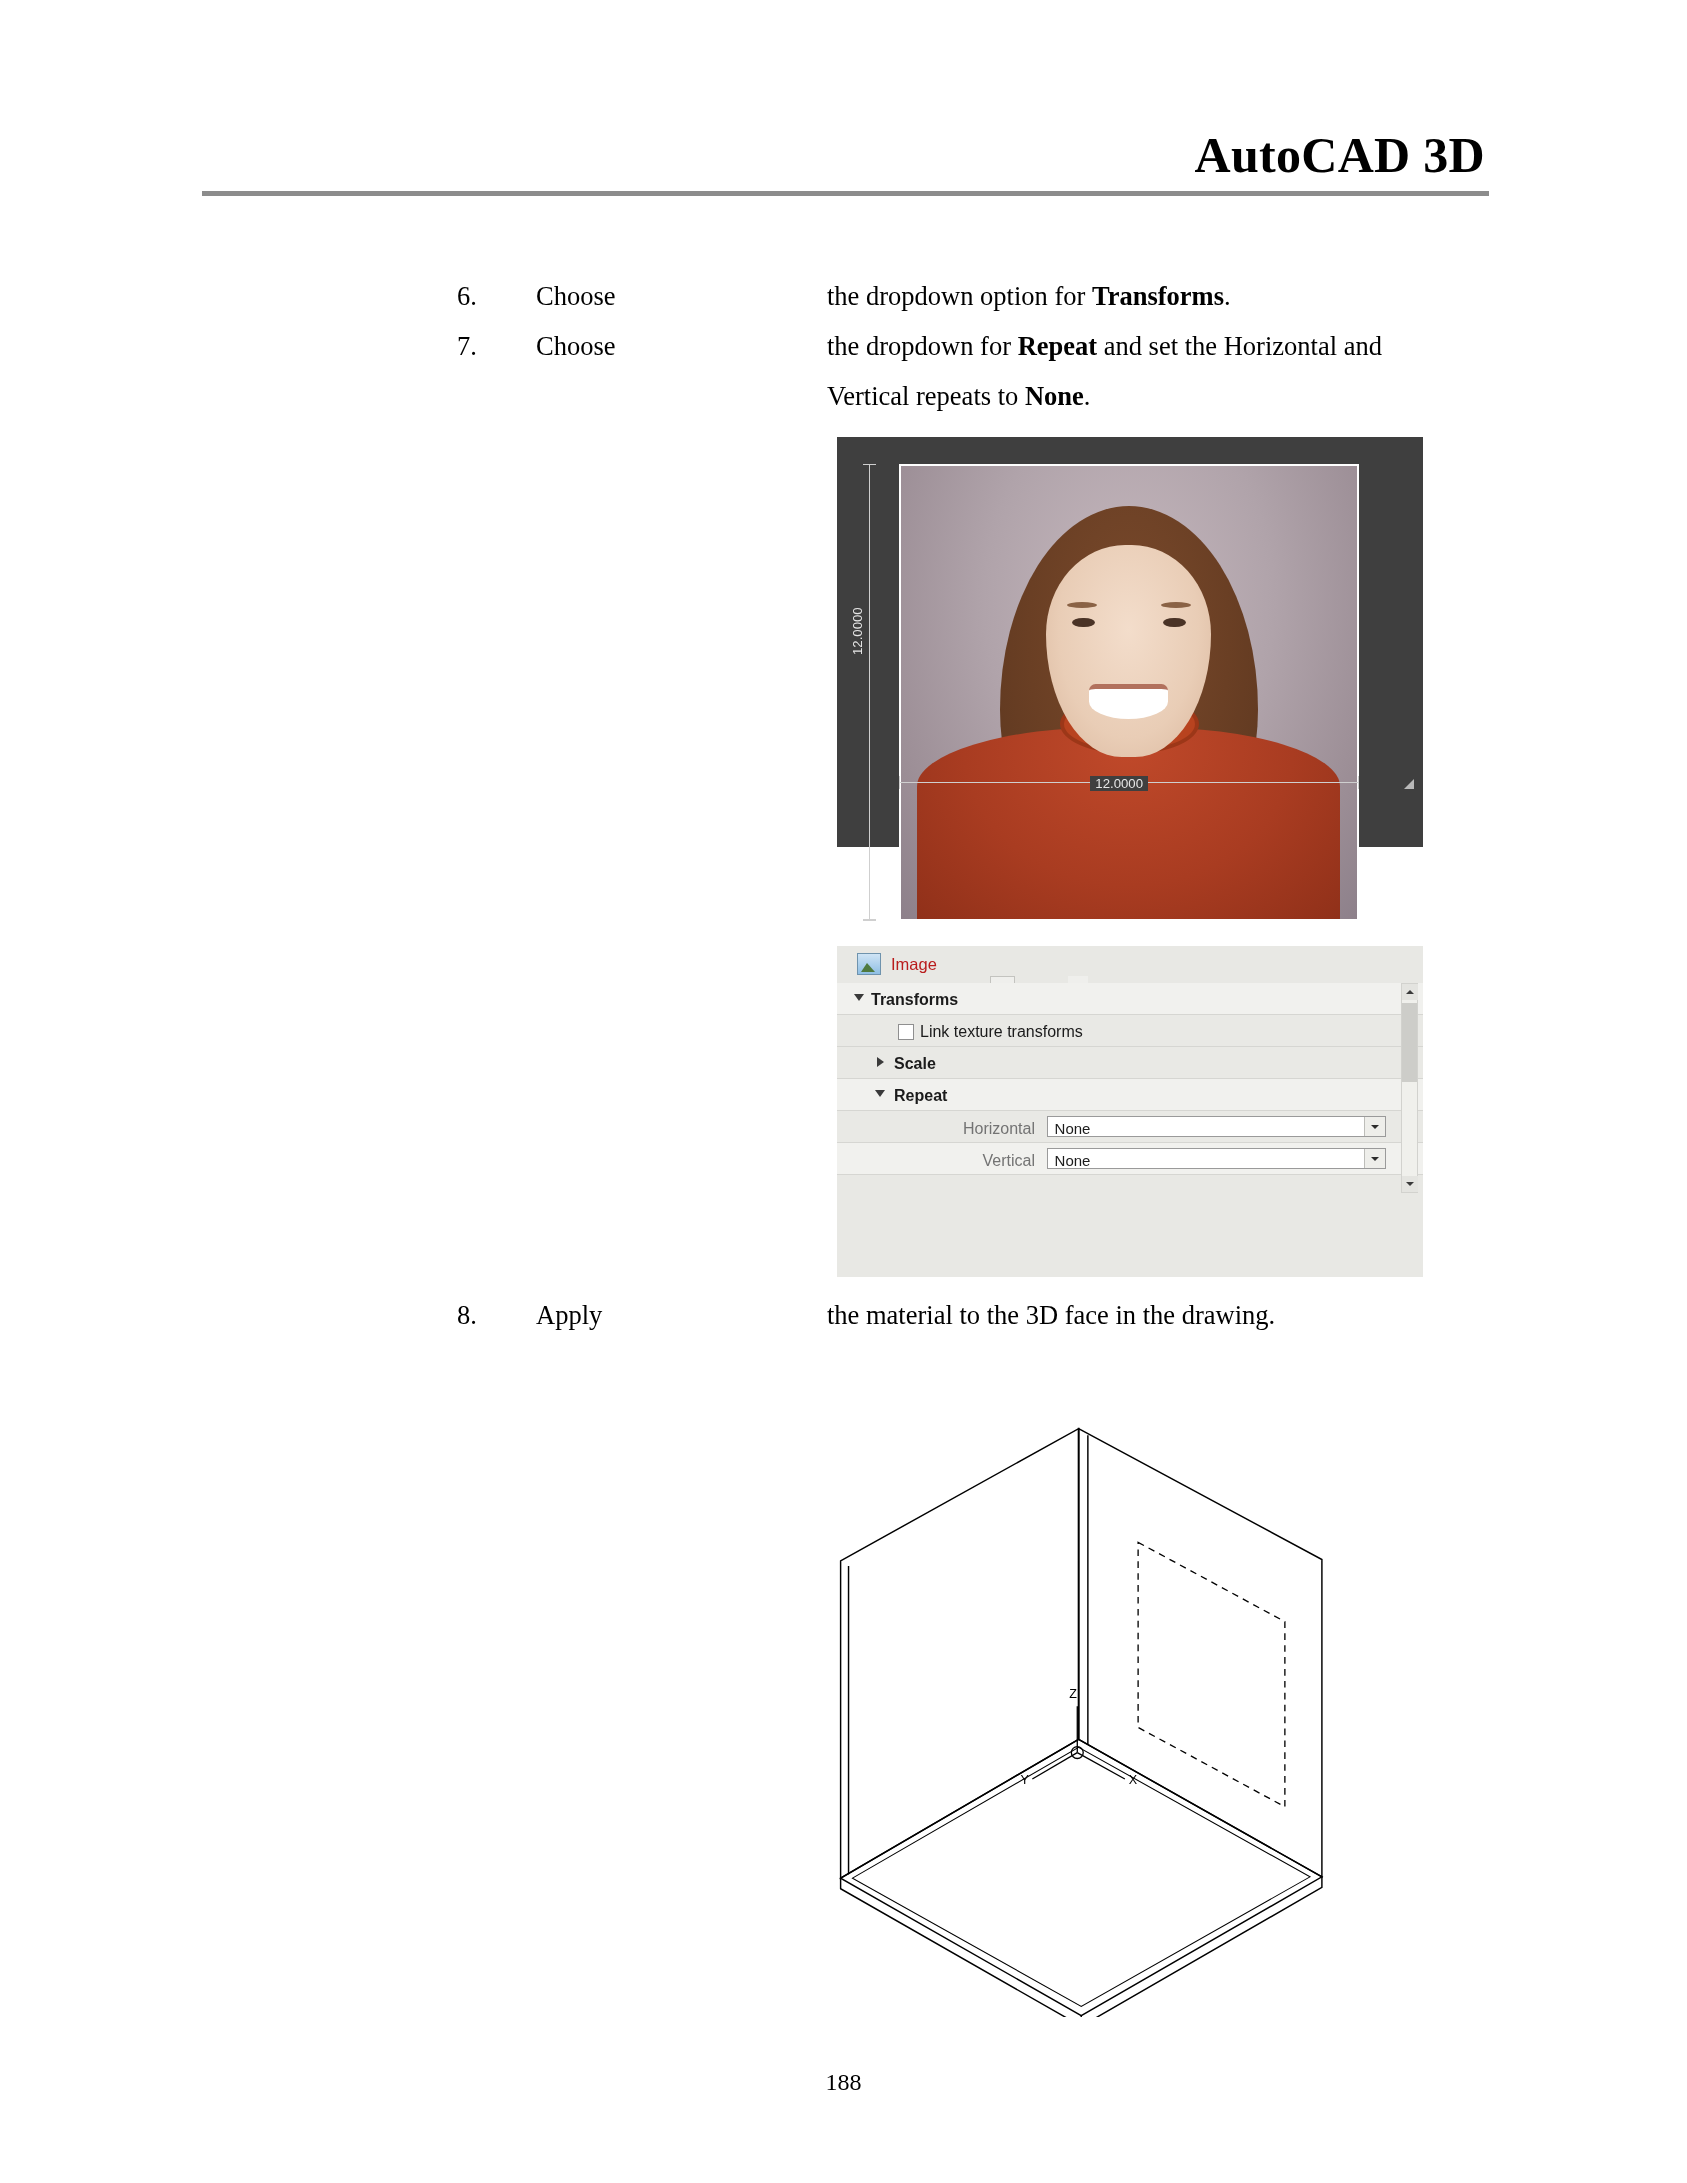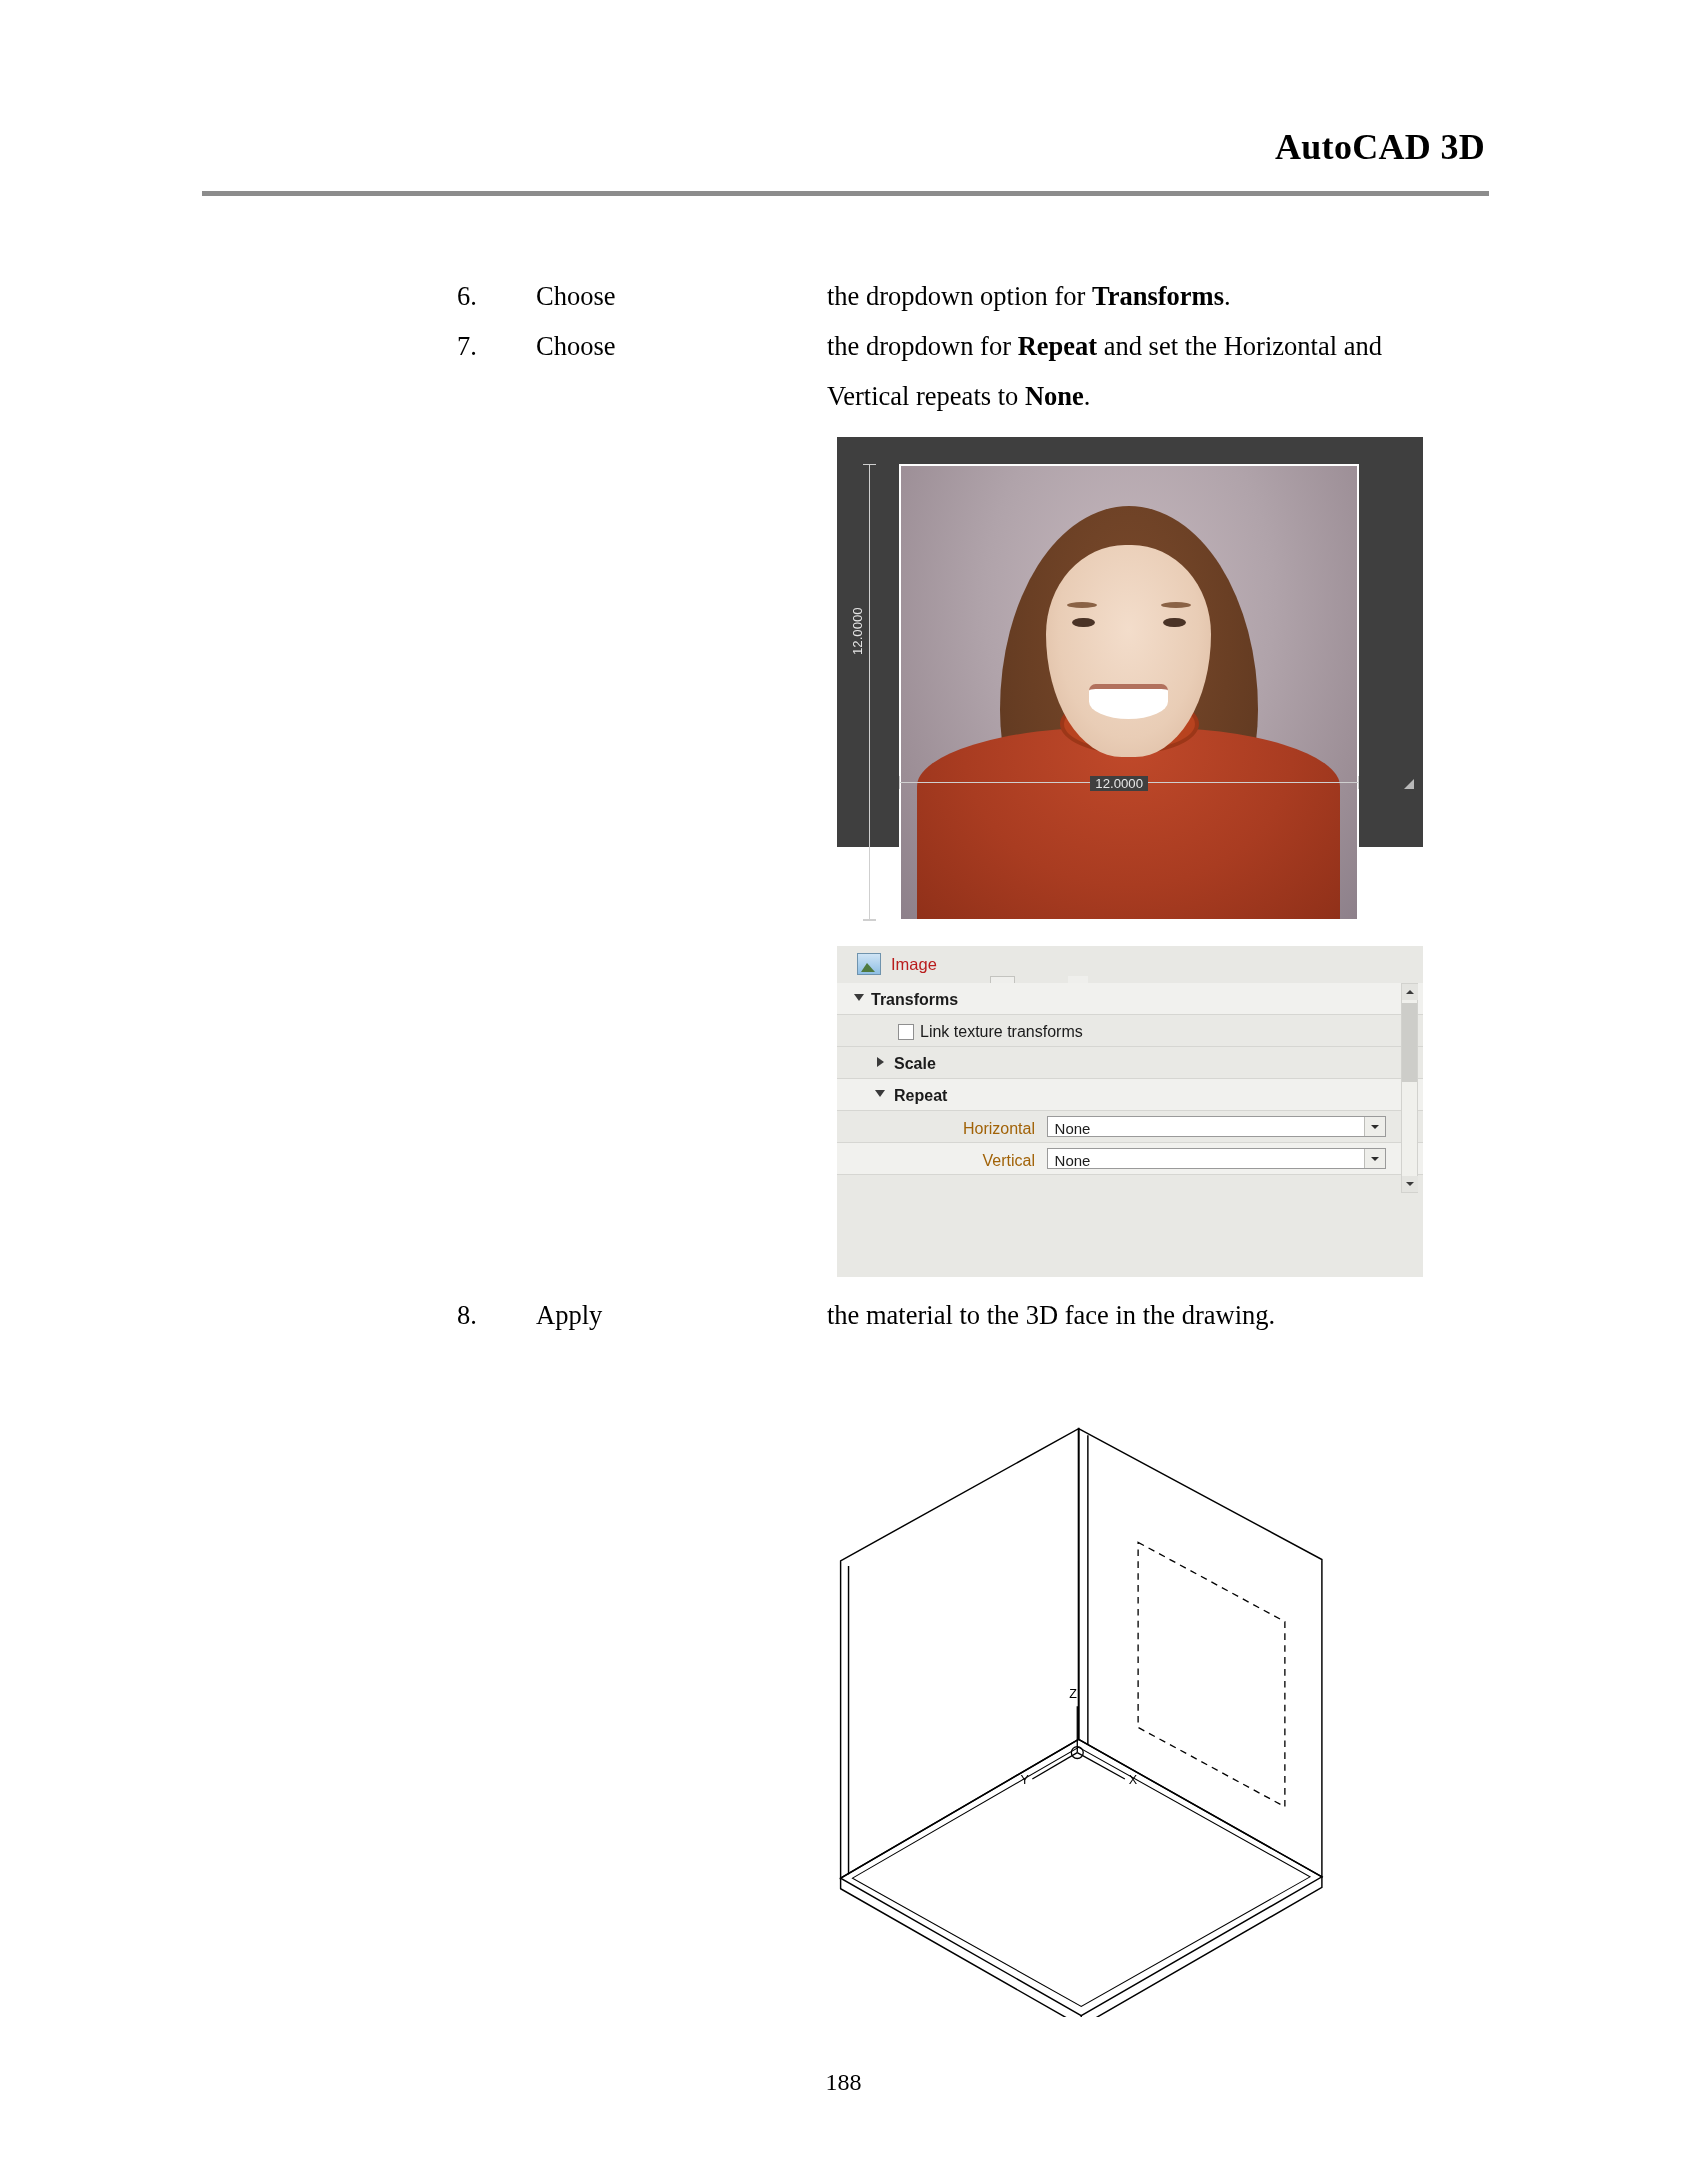--- a/index.html
+++ b/index.html
@@ -21,21 +21,21 @@
     top: 0; left: 0;
     width: 1687px;
     height: 2183px;
   }
 
   
   .header {
     position: absolute;
     top: 126px;
     right: 202px;
-    font-size: 36px;
+    font-size: 50px;
     font-weight: bold;
     font-family: "Liberation Serif", serif;
     letter-spacing: 0.3px;
   }
   .header-rule {
     position: absolute;
     top: 191px;
     left: 202px;
     width: 1287px;
     height: 4.6px;
@@ -360,21 +360,21 @@
     font-size: 16px;
     color: #1b1b1b;
   }
   .field-row .f-label {
     position: absolute;
     left: 0;
     width: 198px;
     top: 8.6px;
     text-align: right;
     font-size: 16px;
-    color: #a16207;
+    color: #737373;
   }
   .field-row .f-combo {
     position: absolute;
     left: 210px;
     top: 5.3px;
     width: 339px;
     height: 20.5px;
     background: #ffffff;
     border: 0.7px solid #9a9a9a;
     box-sizing: border-box;

